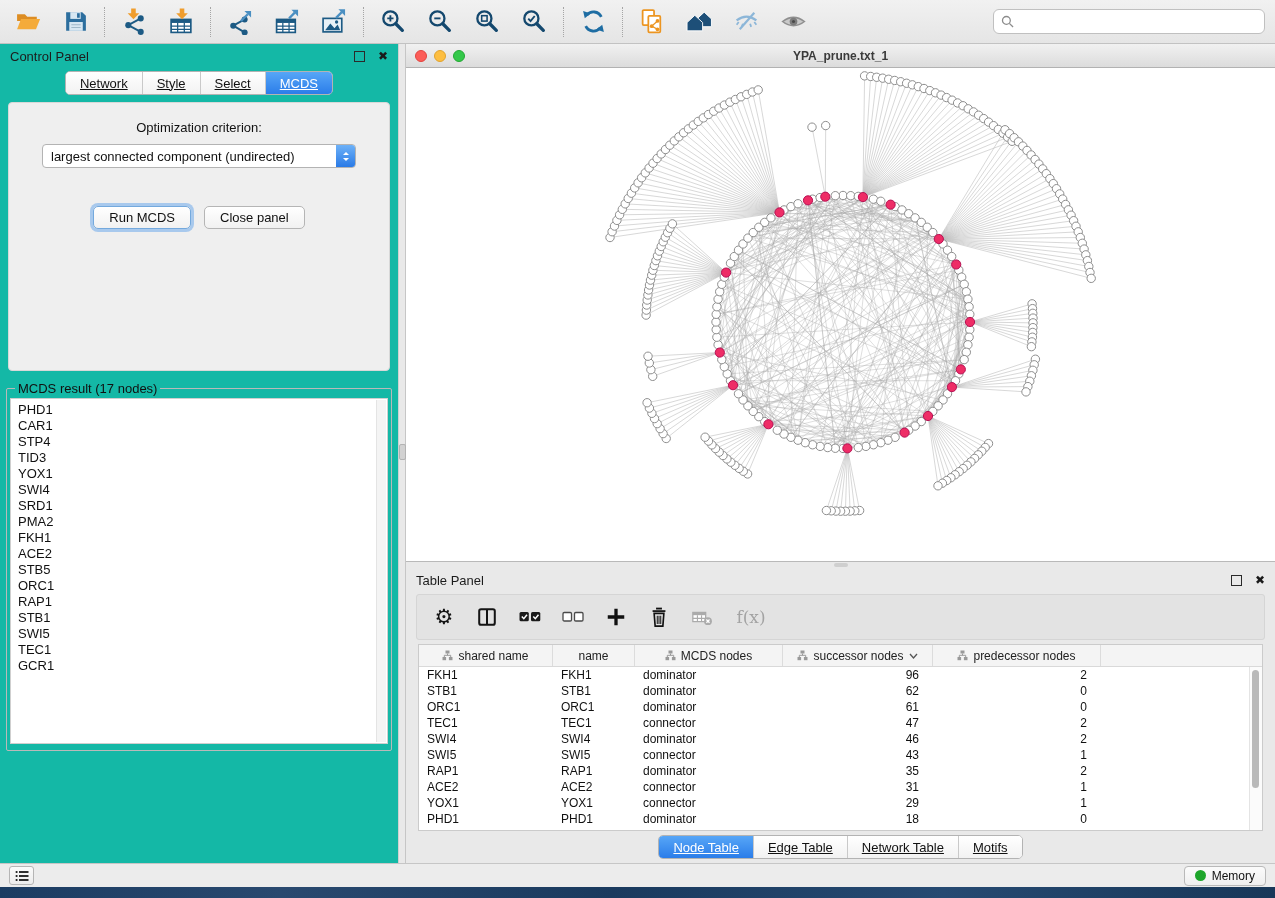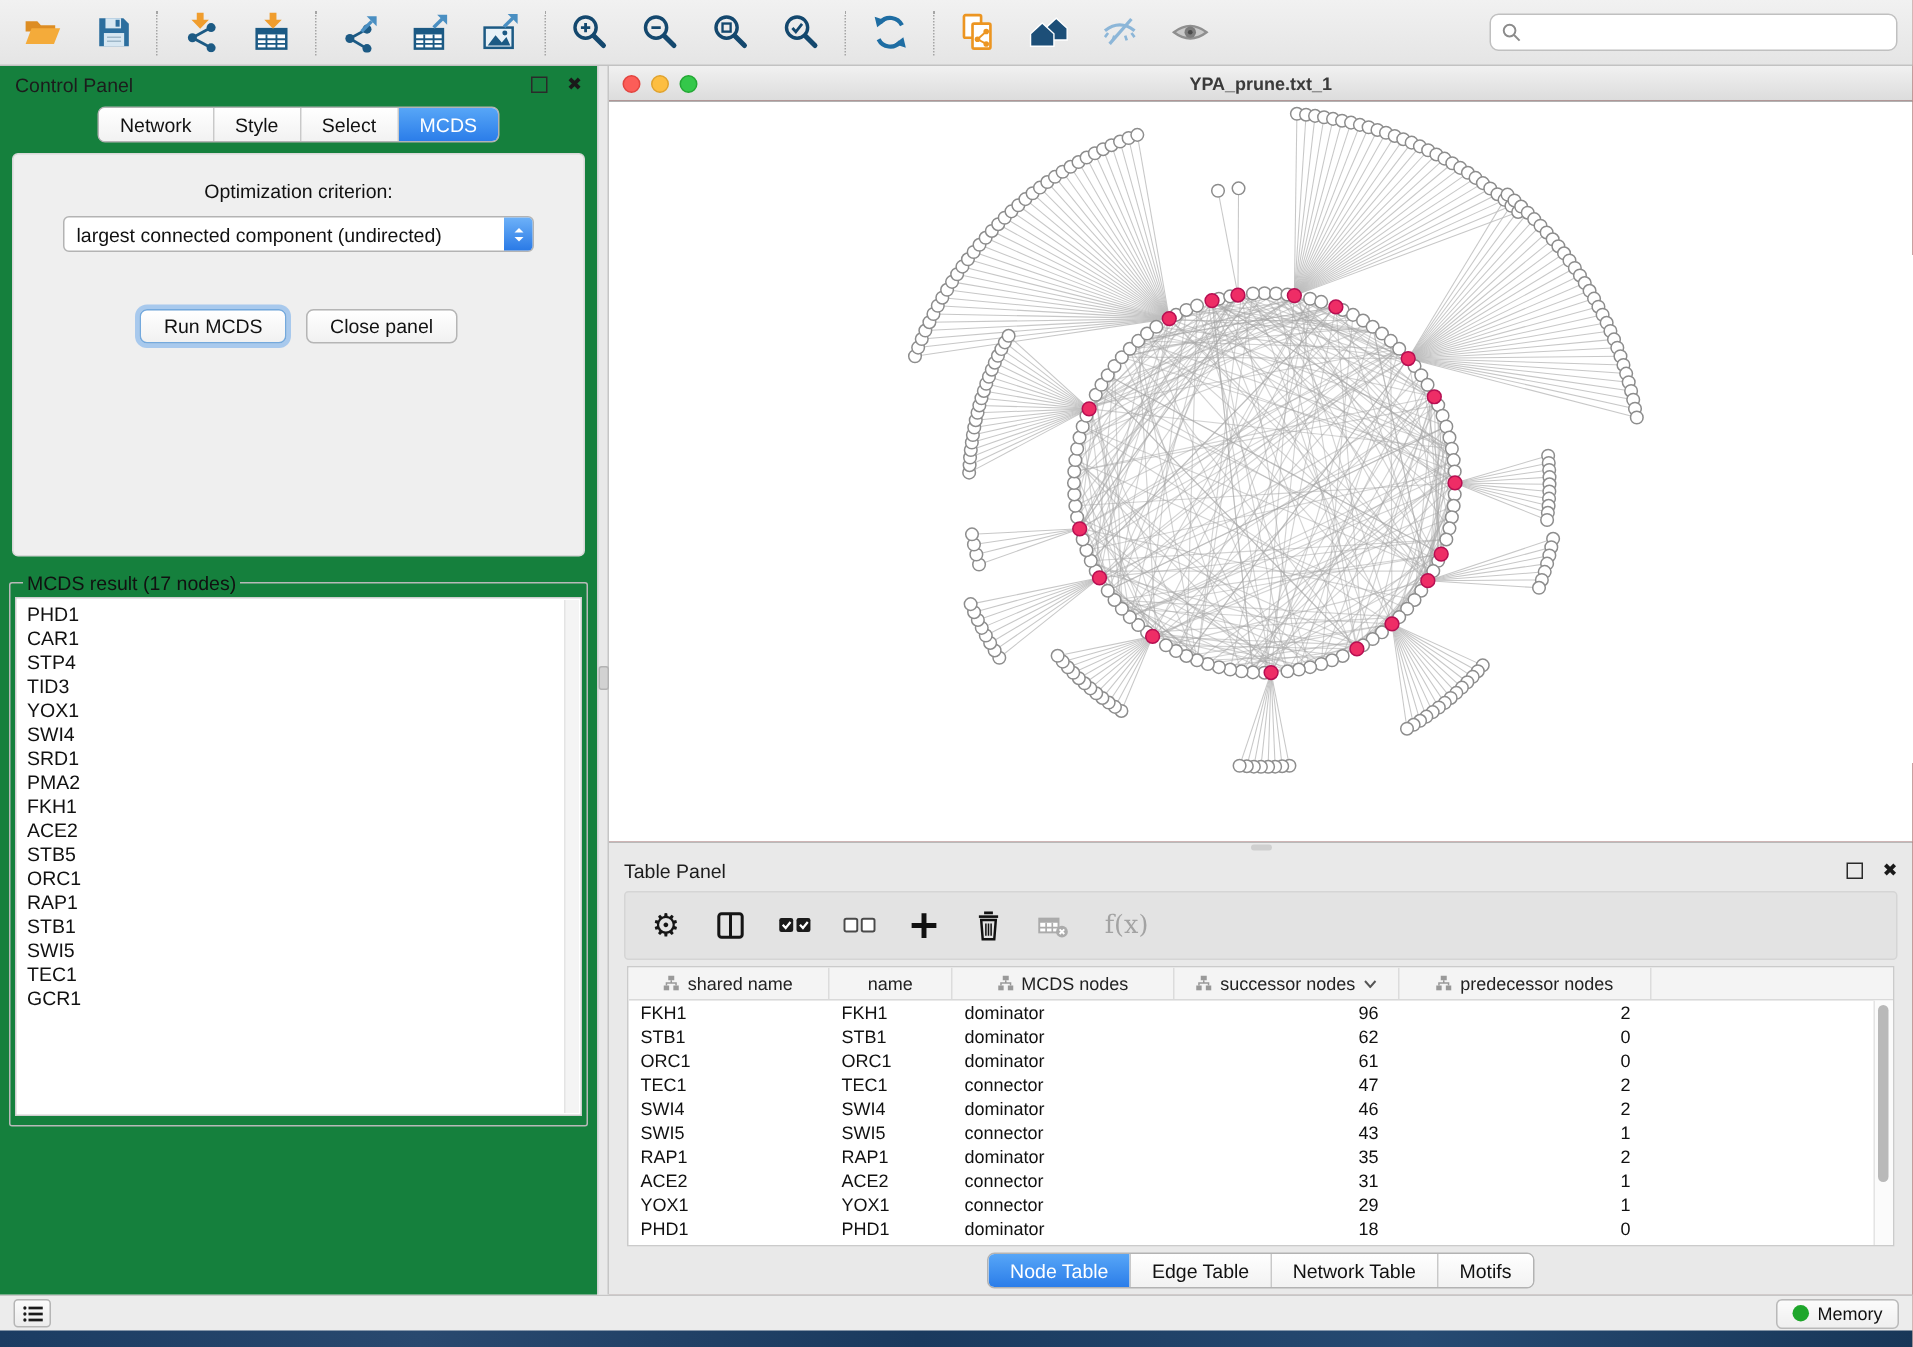--- a/index.html
+++ b/index.html
@@ -11,51 +11,51 @@
   .tbtn{width:36px;height:36px;background:none;border:none;display:flex;align-items:center;justify-content:center;padding:0;cursor:pointer;}
   .i{width:27px;height:27px;display:block;}
   .tsep{width:0;height:30px;border-left:1px dotted #a5a5a5;}
   .search{margin-left:auto;position:relative;width:272px;height:25px;background:#fff;border:1px solid #c0c0c0;border-radius:6px;display:flex;align-items:center;padding-left:7px;box-sizing:border-box;}
   .search input{border:none;outline:none;flex:1;font-size:13px;background:transparent;padding-left:5px;color:#222;}
 
   
   .main{flex:none;height:819px;display:flex;}
 
   
-  .control-panel{width:398px;flex:none;background:#15803d;position:relative;box-sizing:border-box;}
+  .control-panel{width:398px;flex:none;background:#14b8a6;position:relative;box-sizing:border-box;}
   .vsplit{width:8px;flex:none;background:#e9e9e9;border-left:1px solid #d0d0d0;border-right:1px solid #c6c6c6;position:relative;box-sizing:border-box;}
   .vsplit::after{content:"";position:absolute;top:400px;left:0;width:5px;height:14px;background:#d2d2d2;border:1px solid #b3b3b3;border-radius:2px;}
   .panel-header{height:24px;display:flex;align-items:center;padding:0 10px;font-size:13px;color:#1c1c1c;}
   .panel-header .spacer{flex:1;}
   .win-float{width:9px;height:9px;border:1.5px solid #2a2a2a;margin-right:13px;display:inline-block;cursor:pointer;}
   .win-close{font-size:12px;font-weight:bold;color:#1a1a1a;cursor:pointer;line-height:1;}
   .ctab-row{display:flex;justify-content:center;margin-top:3px;}
   .seg{display:inline-flex;border:1px solid #b3b3b3;border-radius:5px;overflow:hidden;background:#fff;height:22px;}
-  .seg .tab{display:flex;align-items:center;padding:0 14px;font-size:13px;color:#111;background:linear-gradient(#ffffff,#f2f2f2);border-left:1px solid #c9c9c9;cursor:pointer;white-space:nowrap;}
+  .seg .tab{display:flex;align-items:center;padding:0 14px;font-size:13px;color:#111;background:linear-gradient(#ffffff,#f2f2f2);border-left:1px solid #c9c9c9;cursor:pointer;white-space:nowrap;text-decoration:underline;}
   .seg .tab:first-child{border-left:none;}
   .seg .tab.active{background:linear-gradient(#57a6f7,#2b7de9);color:#fff;}
   .inner-panel{margin:7px 8px 0 8px;height:269px;background:#efefef;border:1px solid #d8d8d8;border-radius:4px;display:flex;flex-direction:column;align-items:center;box-sizing:border-box;}
   .opt-label{margin-top:17px;font-size:13px;color:#111;}
   .dropdown{margin-top:9px;width:314px;height:24px;background:#fff;border:1px solid #b3b3b3;border-radius:4px;display:flex;align-items:center;box-sizing:border-box;cursor:pointer;}
   .dropdown .val{flex:1;font-size:13px;padding-left:8px;white-space:nowrap;color:#111;}
   .stepper{width:19px;height:22px;flex:none;background:linear-gradient(#6db1f8,#2a7ae6);border-radius:0 3px 3px 0;display:flex;flex-direction:column;align-items:center;justify-content:center;gap:3px;}
   .stepper i{width:0;height:0;border:3.5px solid transparent;display:block;}
   .stepper .up{border-bottom-color:#fff;border-top-width:0;}
   .stepper .dn{border-top-color:#fff;border-bottom-width:0;}
   .btn-row{margin-top:14px;display:flex;gap:13px;}
   .btn{height:23px;padding:0 15px;background:linear-gradient(#ffffff,#f1f1f1);border:1px solid #b5b5b5;border-radius:5px;font-size:13px;color:#111;cursor:pointer;margin-top:24px;}
   .btn.focus{box-shadow:0 0 0 3px rgba(110,170,235,.55);border-color:#74a9dd;}
   fieldset.mcds-result{margin:10px 6px 0 6px;height:370px;border:1px solid #b9b9b9;border-radius:2px;padding:2px 3px 3px 3px;box-sizing:border-box;background:transparent;}
   fieldset.mcds-result legend{font-size:13px;padding:0 3px;margin-left:5px;color:#111;}
   .result-list{height:346px;background:#fff;border:1px solid #cfcfcf;overflow:hidden;position:relative;box-sizing:border-box;padding:3px 0 0 7px;}
   .result-item{font-size:13px;line-height:16px;color:#111;}
   .result-scroll{position:absolute;right:1px;top:1px;bottom:1px;width:9px;background:#f4f4f4;border-left:1px solid #e4e4e4;}
 
   
-  .right-col{flex:1;display:flex;flex-direction:column;background:#7f1d1d;min-width:0;justify-content:flex-end;}
+  .right-col{flex:1;display:flex;flex-direction:column;background:#14532d;min-width:0;justify-content:flex-end;}
   .network-window{height:518px;flex:none;display:flex;flex-direction:column;border-bottom:1px solid #b9b9b9;box-sizing:border-box;}
   .titlebar{height:23px;flex:none;background:linear-gradient(#f1f1f1,#dcdcdc);border-bottom:1px solid #b2b2b2;display:flex;align-items:center;position:relative;}
   .lights{display:flex;gap:7px;padding-left:9px;z-index:1;}
   .light{width:12px;height:12px;border-radius:50%;box-sizing:border-box;cursor:pointer;}
   .light.red{background:#fc5d58;border:1px solid #e2443f;}
   .light.yellow{background:#fdbe41;border:1px solid #e0a32e;}
   .light.green{background:#34c84a;border:1px solid #23a834;}
   .net-title{position:absolute;left:0;right:0;text-align:center;font-size:12px;font-weight:bold;color:#3a3a3a;}
   .canvas{flex:1;background:#fff;position:relative;}
   .canvas svg{position:absolute;left:0;top:0;width:100%;height:100%;}

